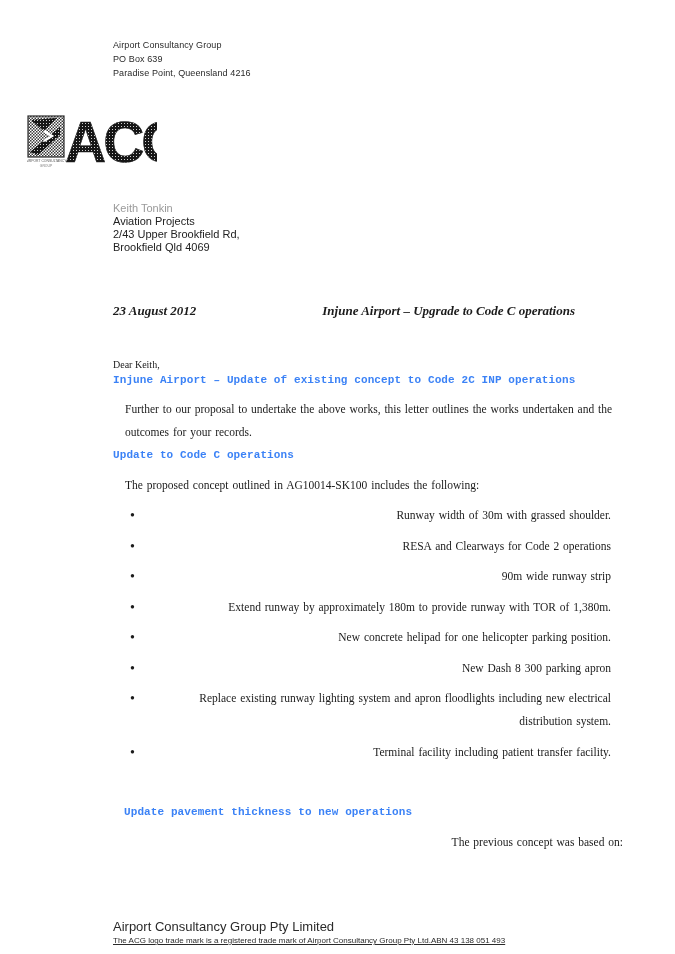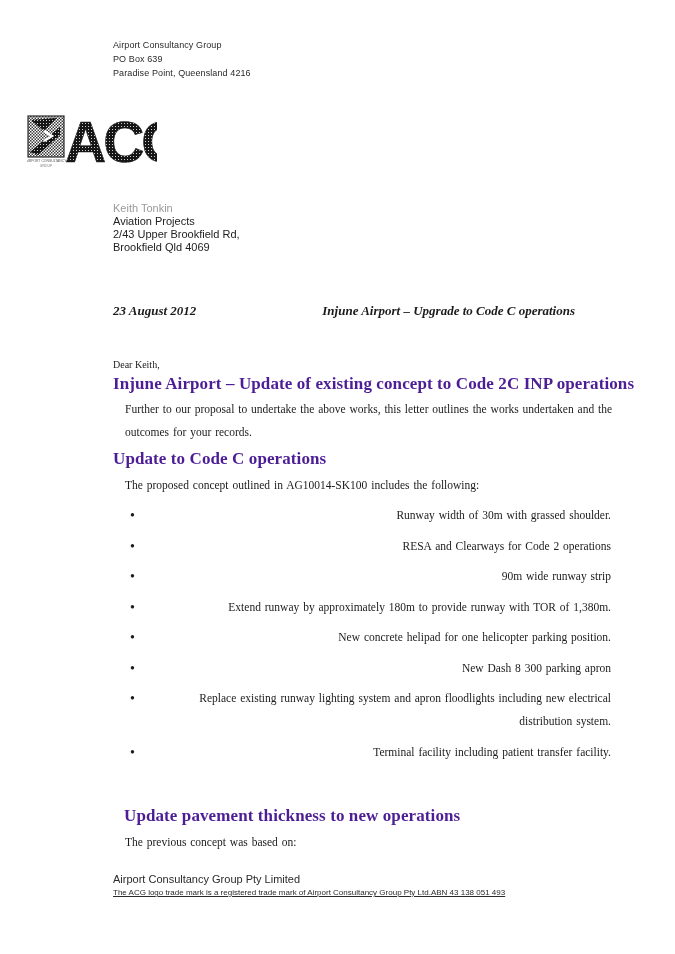--- a/index.html
+++ b/index.html
@@ -36,37 +36,37 @@
   }
 
   .salutation {
     position: absolute; left: 113px; top: 343px;
     font-size: 10px;
     margin-top: 16px;
   }
 
   .h-main, .h-sec {
     position: absolute; left: 113px;
-    font-family: Liberation Serif, serif;
-    font-weight: bold; font-size: 17px; color: #4c1d95;
+    font-family: Liberation Mono, monospace;
+    font-weight: bold; font-size: 11px; color: #3b82f6;
     letter-spacing: 0.1px;
   }
   .h-main { top: 374px; }
   .h-sec1 { top: 449px; }
   .h-sec2 { top: 806px; margin-left: 11px; }
 
   .para {
     position: absolute; left: 113px; width: 498px;
     font-size: 11.5px; line-height: 23px; color: #1b1b1b;
     word-spacing: 1px;
     margin-left: 12px;
   }
   .para.intro { top: 398px; }
   .para.lead1 { top: 474px; }
-  .para.lead2 { top: 831px; }
+  .para.lead2 { top: 831px; text-align: right; }
 
   .bullets {
     position: absolute; left: 113px; top: 504px; width: 498px;
     margin: 0; padding: 0; text-align: right;
   }
   .bullets li {
     list-style: none; position: relative;
     padding-left: 39px; margin: 0 0 7.5px 0;
     font-size: 11.5px; line-height: 23px; color: #1b1b1b;
     word-spacing: 1px;
@@ -74,21 +74,21 @@
   .bullets li::before {
     content: "\2022";
     position: absolute; left: 17px; top: 0;
     font-size: 14px;
   }
 
   .footer {
     position: absolute; left: 113px; top: 873px;
     font-family: "Liberation Sans", sans-serif; color: #2a2a2a;
   }
-  .footer .f1 { font-size: 11px; line-height: 12px; }
+  .footer .f1 { font-size: 13px; line-height: 12px; margin-top: 48px; }
   .footer .f2 { font-size: 8px; line-height: 12px; margin-top: 2px; text-decoration: underline; }
 </style>
 </head>
 <body>
 
 <div class="sender">
   <div>Airport Consultancy Group</div>
   <div>PO Box 639</div>
   <div>Paradise Point, Queensland 4216</div>
 </div>

